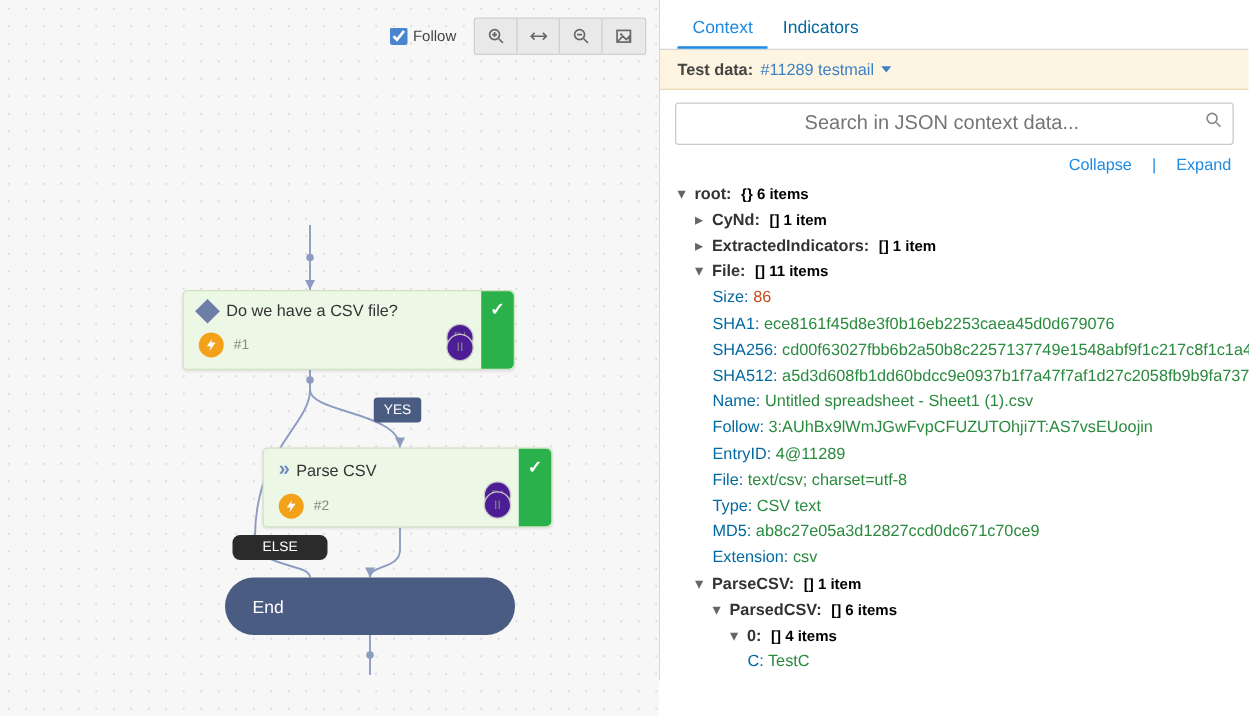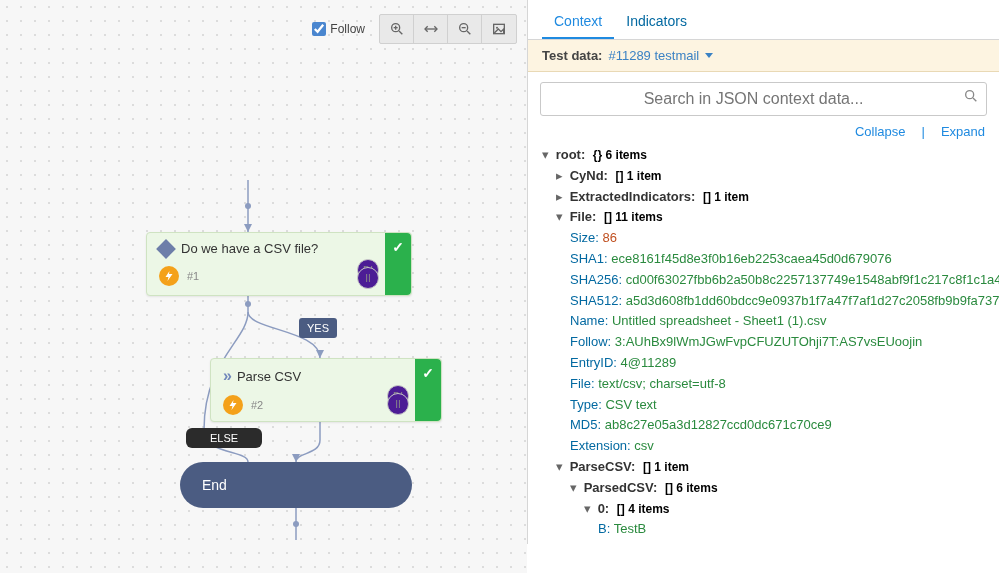--- a/index.html
+++ b/index.html
@@ -319,18 +319,17 @@
     <div class="row ind2"><span class="plain">EntryID:</span> <span class="str">4@11289</span></div>
     <div class="row ind2"><span class="plain">File:</span> <span class="str">text/csv; charset=utf-8</span></div>
     <div class="row ind2"><span class="plain">Type:</span> <span class="str">CSV text</span></div>
     <div class="row ind2"><span class="plain">MD5:</span> <span class="str">ab8c27e05a3d12827ccd0dc671c70ce9</span></div>
     <div class="row ind2"><span class="plain">Extension:</span> <span class="str">csv</span></div>
 
     <div class="row ind1"><span class="toggle">▾</span> <span class="key">ParseCSV:</span> <span class="meta">[] 1 item</span></div>
     <div class="row ind2"><span class="toggle">▾</span> <span class="key">ParsedCSV:</span> <span class="meta">[] 6 items</span></div>
 
     <div class="row ind3"><span class="toggle">▾</span> <span class="key">0:</span> <span class="meta">[] 4 items</span></div>
-    <div class="row ind4"><span class="plain">B:</span> <span class="str">TestB</span></div>
     <div class="row ind4"><span class="plain">C:</span> <span class="str">TestC</span></div>
 
   </div>
 
 </div>
 
 </body></html>

